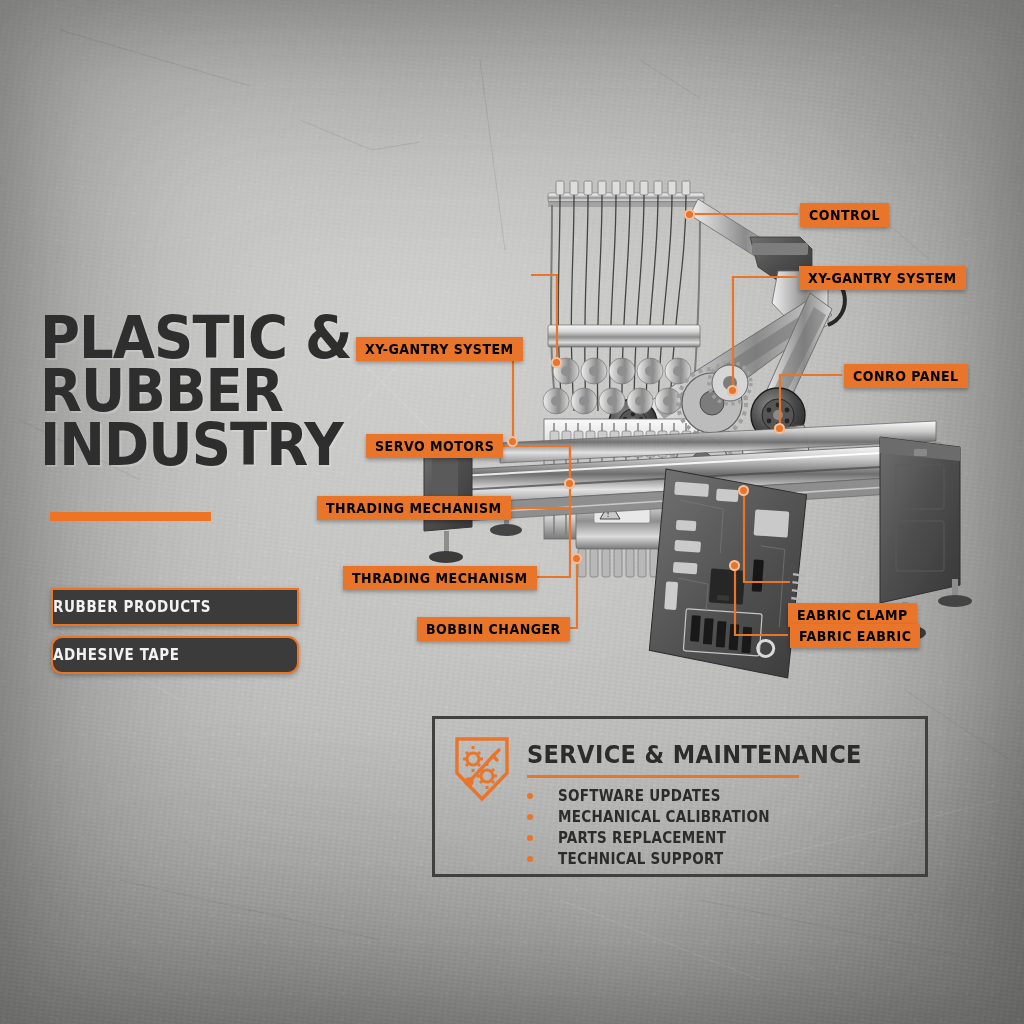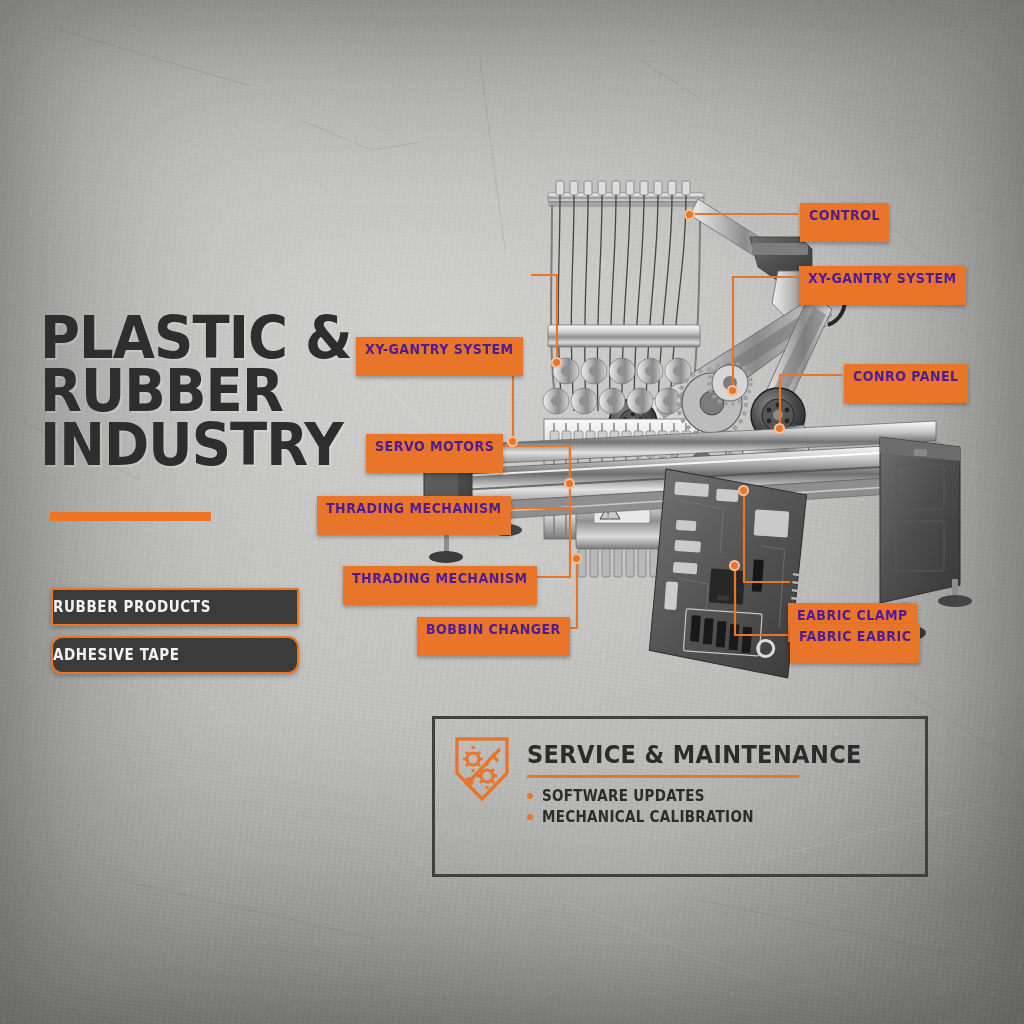--- a/index.html
+++ b/index.html
@@ -73,26 +73,26 @@
   .tagbtn.t1{top:636px;border-radius:11px;}
 
   
   .machine{position:absolute;left:380px;top:175px;width:620px;height:510px;}
   .mono{filter:grayscale(1) contrast(1.06);}
 
   
   .callout-label{
     position:absolute;
     background:#e8752a;
-    color:#4c1d95;
+    color:#000000;
     font-family:"DejaVu Sans Condensed","Liberation Sans",sans-serif;
     font-weight:700;
     font-size:14px;
     letter-spacing:.5px;
-    padding:5px 9px 20px 9px;
+    padding:5px 9px 5px 9px;
     line-height:1;
     white-space:nowrap;
     box-shadow:0 2px 4px rgba(0,0,0,.30);
   }
   .dot{
     position:absolute;width:11px;height:11px;border-radius:50%;
     background:#e8752a;box-shadow:0 0 0 2px rgba(255,255,255,.55) inset;
   }
 
   
@@ -102,21 +102,21 @@
   }
   .svc-icon{position:absolute;left:18px;top:16px;width:58px;height:68px;}
   .svc-title{
     position:absolute;left:92px;top:21px;
     font-family:"DejaVu Sans Condensed","Liberation Sans",sans-serif;
     font-weight:700;font-size:25px;letter-spacing:.4px;color:#2c2c2c;
   }
   .svc-rule{position:absolute;left:92px;top:56px;width:272px;height:3px;background:#e8752a;}
   .svc-list{position:absolute;left:92px;top:66px;}
   .svc-item{
-    display:flex;align-items:center;gap:9px;height:21px;
+    display:flex;align-items:center;gap:25px;height:21px;
     font-family:"DejaVu Sans Condensed","Liberation Sans",sans-serif;
     font-weight:700;font-size:15px;letter-spacing:.3px;color:#2c2c2c;
   }
   .svc-bullet{width:6px;height:6px;border-radius:50%;background:#e8752a;flex:0 0 auto;}
 </style>
 </head>
 <body>
 
 <div id="stage">
 
@@ -553,16 +553,24 @@
 
     <div class="svc-list">
       <div class="svc-item">
         <span class="svc-bullet"></span>
         <span>SOFTWARE UPDATES</span>
       </div>
       <div class="svc-item">
         <span class="svc-bullet"></span>
         <span>MECHANICAL CALIBRATION</span>
       </div>
+      <div class="svc-item">
+        <span class="svc-bullet"></span>
+        <span>PARTS REPLACEMENT</span>
+      </div>
+      <div class="svc-item">
+        <span class="svc-bullet"></span>
+        <span>TECHNICAL SUPPORT</span>
+      </div>
     </div>
   </div>
 
 </div>
 
 </body></html>

